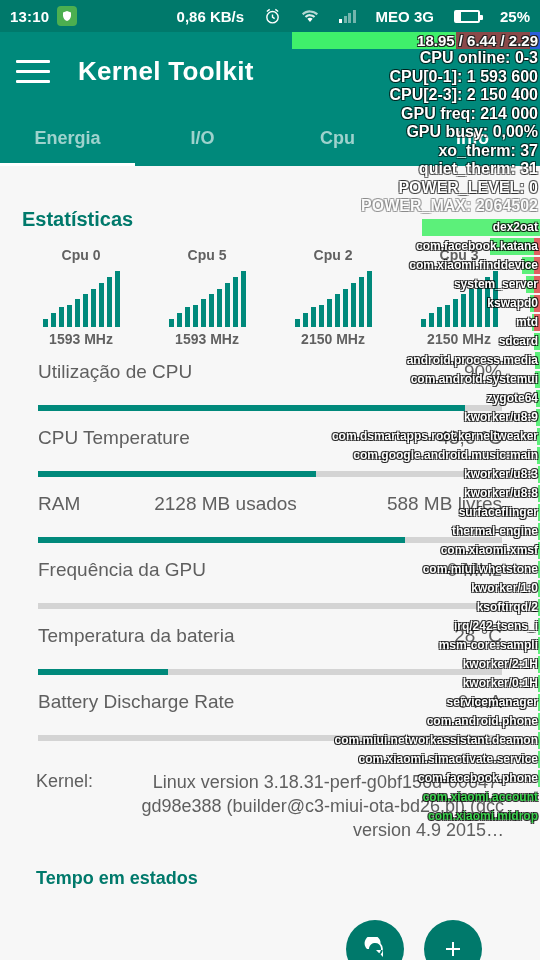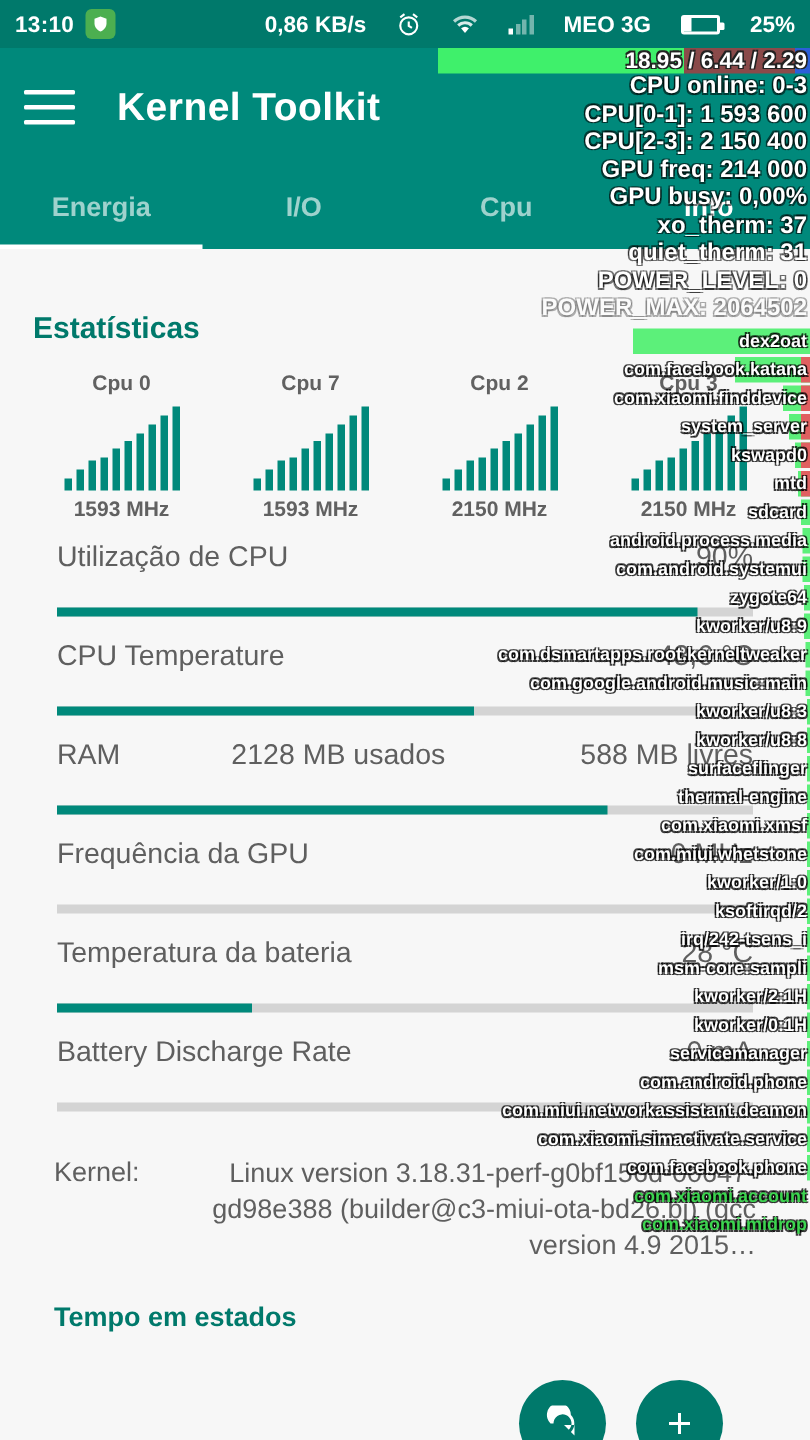--- a/index.html
+++ b/index.html
@@ -228,21 +228,21 @@
           <i style="height: 28px;"></i>
           <i style="height: 33px;"></i>
           <i style="height: 38px;"></i>
           <i style="height: 44px;"></i>
           <i style="height: 50px;"></i>
           <i style="height: 56px;"></i>
         </div>
         <div class="cpu-freq">1593 MHz</div>
       </div>
       <div class="cpu-chart">
-        <div class="cpu-chart-label">Cpu 7</div>
+        <div class="cpu-chart-label">Cpu 5</div>
         <div class="bars">
           <i style="height: 8px;"></i>
           <i style="height: 14px;"></i>
           <i style="height: 20px;"></i>
           <i style="height: 22px;"></i>
           <i style="height: 28px;"></i>
           <i style="height: 33px;"></i>
           <i style="height: 38px;"></i>
           <i style="height: 44px;"></i>
           <i style="height: 50px;"></i>

